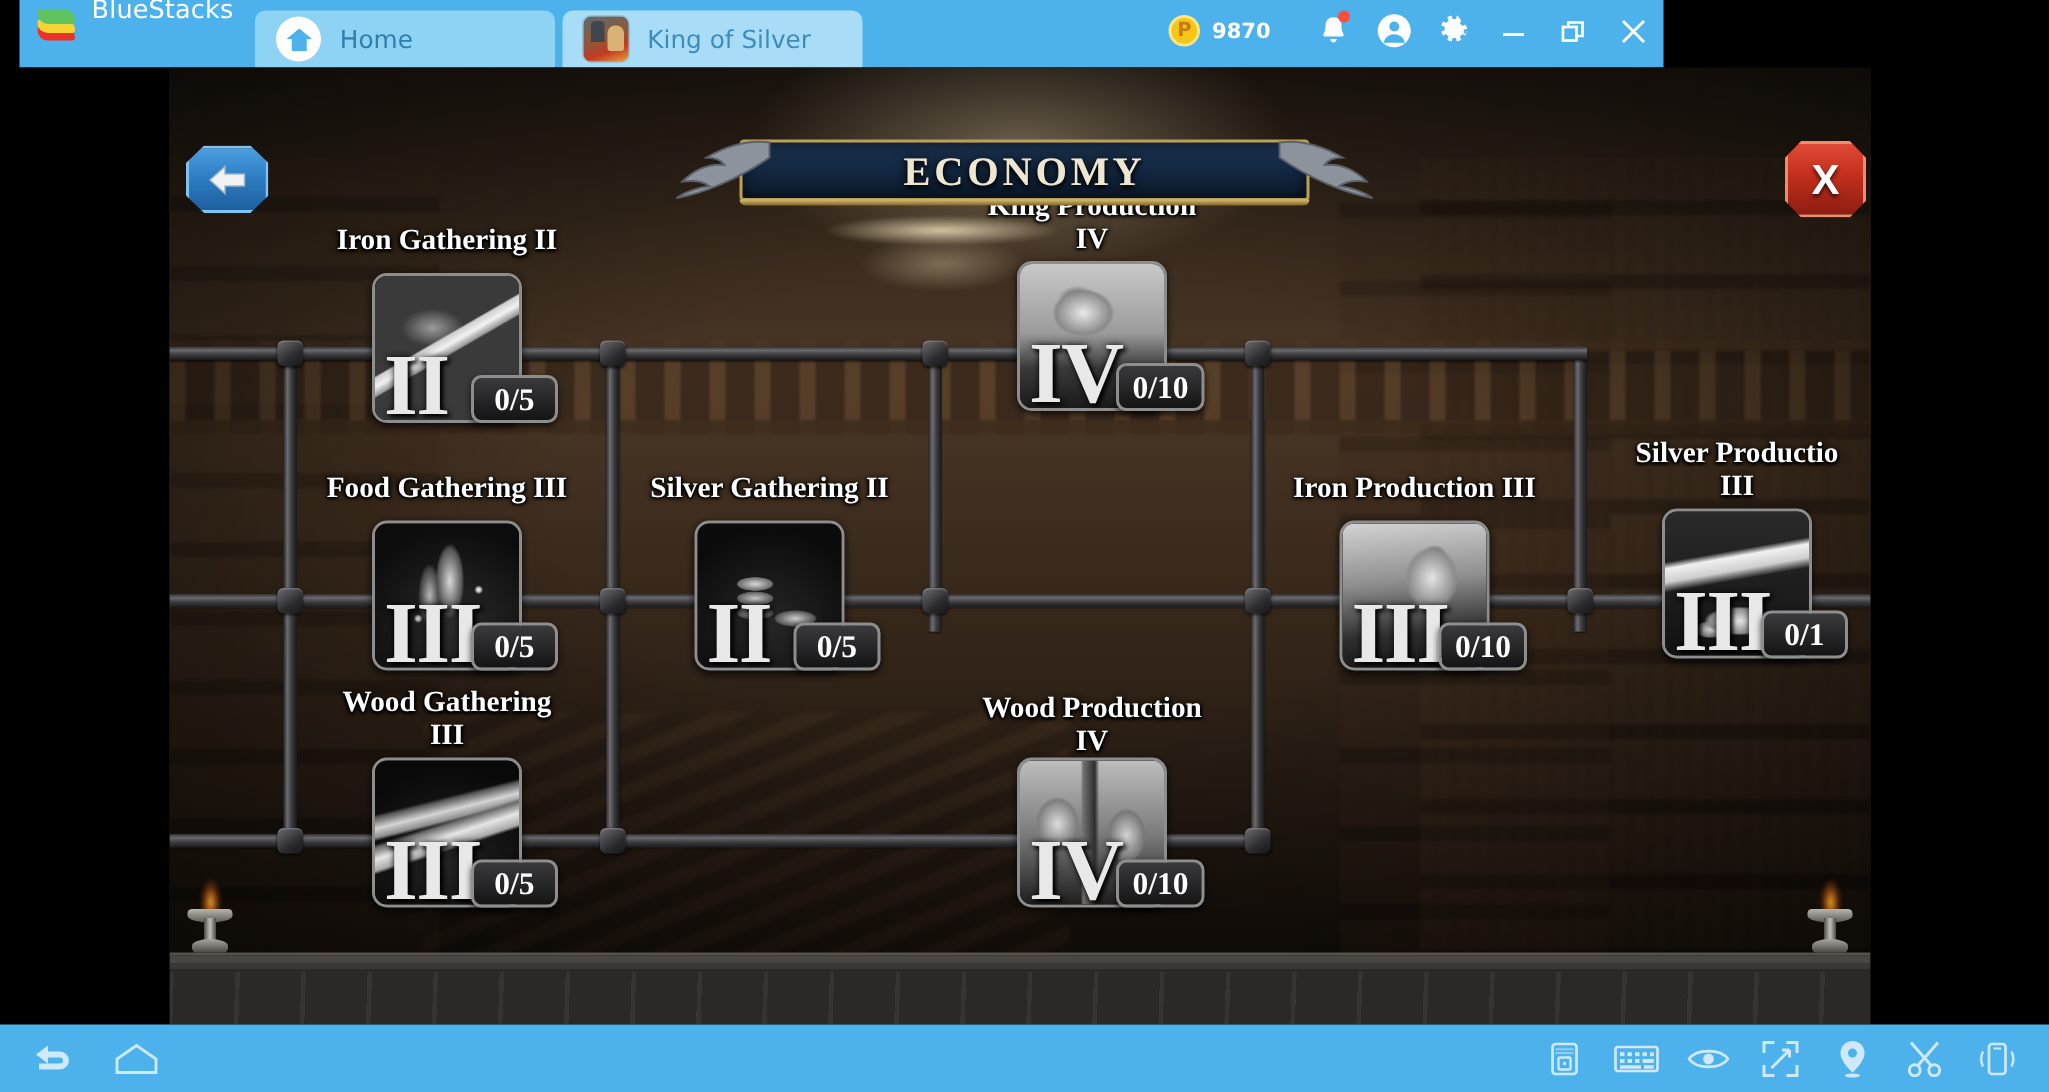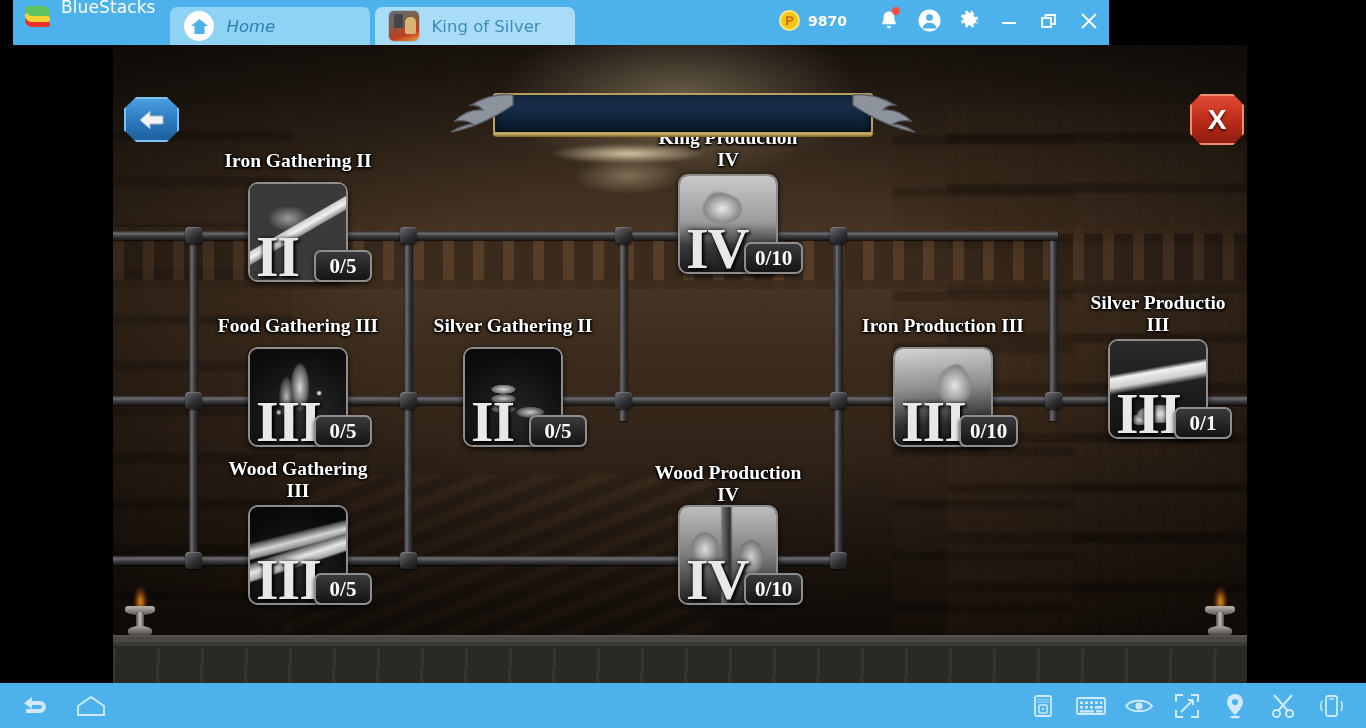--- a/index.html
+++ b/index.html
@@ -28,21 +28,21 @@
   #brand-name {
     color: #fff; font-size: 17px; letter-spacing: .1px;
     font-family: "DejaVu Sans", sans-serif; font-weight: 400;
     position: relative; top: -10px;
   }
   .tab {
     height: 38px; min-width: 200px; border-radius: 7px 7px 0 0;
     display: flex; align-items: center; gap: 13px;
     padding: 0 16px 0 14px; margin-right: 5px; position: relative;
   }
-  .tab.active { background: #8ed2f4; font-style: italic; }
+  .tab.active { background: #8ed2f4; }
   .tab.inactive { background: #a9ddf7; }
   .tab-label { font-size: 16.5px; color: #3c8dbc; font-family: "DejaVu Sans", sans-serif; }
   .tab.active .tab-label { color: #2f7fae; }
   .home-icon-wrap { position: relative; width: 30px; height: 30px; }
   .home-icon-wrap .in {
     position: absolute; left: 0; top: 0; width: 30px; height: 30px;
     border-radius: 50%; background: #fff;
   }
   .home-icon-wrap svg { position: absolute; left: 7px; top: 8px; }
   .game-icon {
@@ -561,20 +561,21 @@
     <div class="wing" id="wing-left">
       <svg width="66" height="42" viewBox="0 0 66 42">
         <path d="M64 4 C50 2 36 6 22 14 C28 14 32 16 34 19 C24 18 14 22 6 30 C14 29 20 30 24 33 C16 34 8 37 2 41 C20 38 44 28 64 14 Z" fill="#8d939c" stroke="#5b6069" stroke-width="1.3"></path>
       </svg>
     </div>
     <div class="wing" id="wing-right">
       <svg width="66" height="42" viewBox="0 0 66 42">
         <path d="M64 4 C50 2 36 6 22 14 C28 14 32 16 34 19 C24 18 14 22 6 30 C14 29 20 30 24 33 C16 34 8 37 2 41 C20 38 44 28 64 14 Z" fill="#8d939c" stroke="#5b6069" stroke-width="1.3"></path>
       </svg>
     </div>
+    <div id="banner-title">ECONOMY</div>
   </div>
 
   <div id="back-btn">
     <svg width="30" height="24" viewBox="0 0 30 24">
       <path d="M13 3 L3 12 L13 21 L13 16 L26 16 L26 8 L13 8 Z" fill="#f2f2f2" stroke="#9fb6c6" stroke-width="1"></path>
     </svg>
   </div>
 
   <div id="close-btn">X</div>
 </div>

